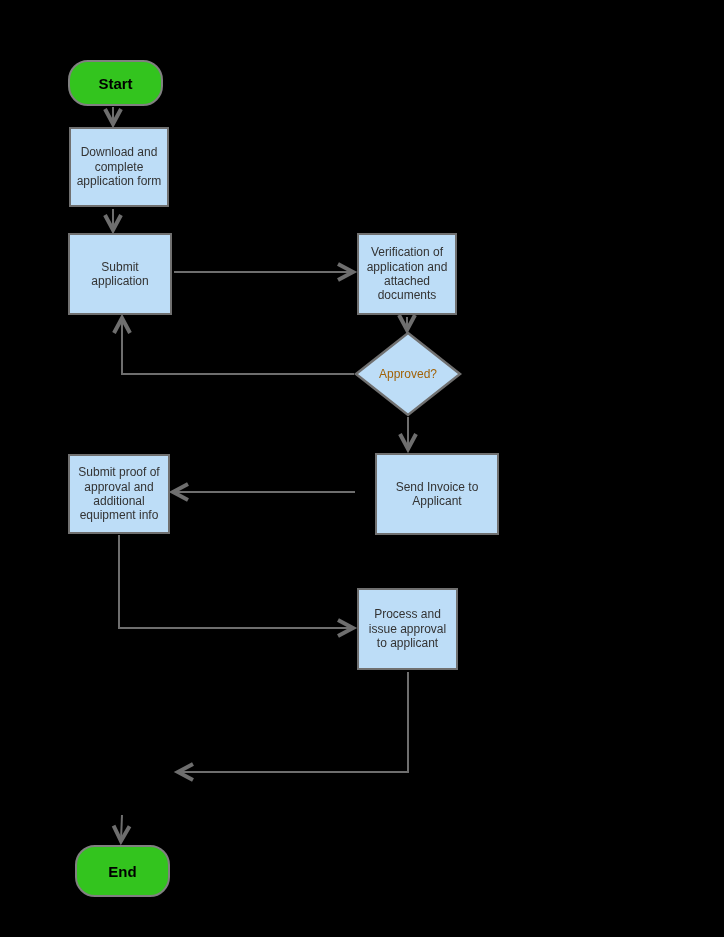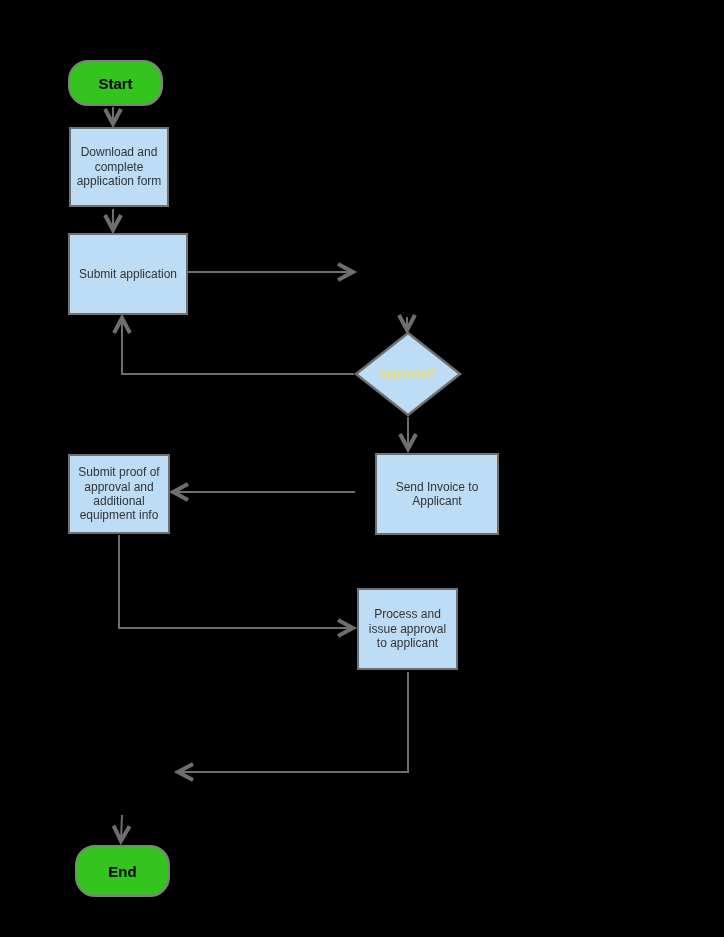--- a/index.html
+++ b/index.html
@@ -47,28 +47,28 @@
     font-weight: bold;
     font-size: 15px;
   }
   .decision-label {
     position: absolute;
     box-sizing: border-box;
     display: flex;
     align-items: center;
     justify-content: center;
     text-align: center;
-    color: #fde047;
+    color: #a16207;
     font-size: 12px;
     background: transparent;
   }
   
   #node-start         { left: 68px;  top: 60px;  width: 95px;  height: 46px; }
   #node-download      { left: 69px;  top: 127px; width: 100px; height: 80px; }
-  #node-submit-app    { left: 68px;  top: 233px; width: 120px; height: 82px; }
+  #node-submit-app    { left: 68px;  top: 233px; width: 104px; height: 82px; }
   #node-verification  { left: 357px; top: 233px; width: 100px; height: 82px; }
   #node-approved-text { left: 356px; top: 354px; width: 104px; height: 40px; }
   #node-send-invoice  { left: 375px; top: 453px; width: 124px; height: 82px; }
   #node-submit-proof  { left: 68px;  top: 454px; width: 102px; height: 80px; }
   #node-process       { left: 357px; top: 588px; width: 101px; height: 82px; }
   #node-receives      { left: 73px;  top: 732px; width: 102px; height: 81px; }
   #node-end           { left: 75px;  top: 845px; width: 95px;  height: 52px; }
 </style>
 </head>
 <body>
@@ -103,20 +103,23 @@
   </div>
 
   <div class="node process" id="node-download">
     <span>Download and complete application form</span>
   </div>
 
   <div class="node process" id="node-submit-app">
     <span>Submit application</span>
   </div>
 
+  <div class="node process" id="node-verification">
+    <span>Verification of application and attached documents</span>
+  </div>
 
   <div class="decision-label" id="node-approved-text">
     <span>Approved?</span>
   </div>
 
   <div class="node process" id="node-send-invoice">
     <span>Send Invoice to Applicant</span>
   </div>
 
   <div class="node process" id="node-submit-proof">

